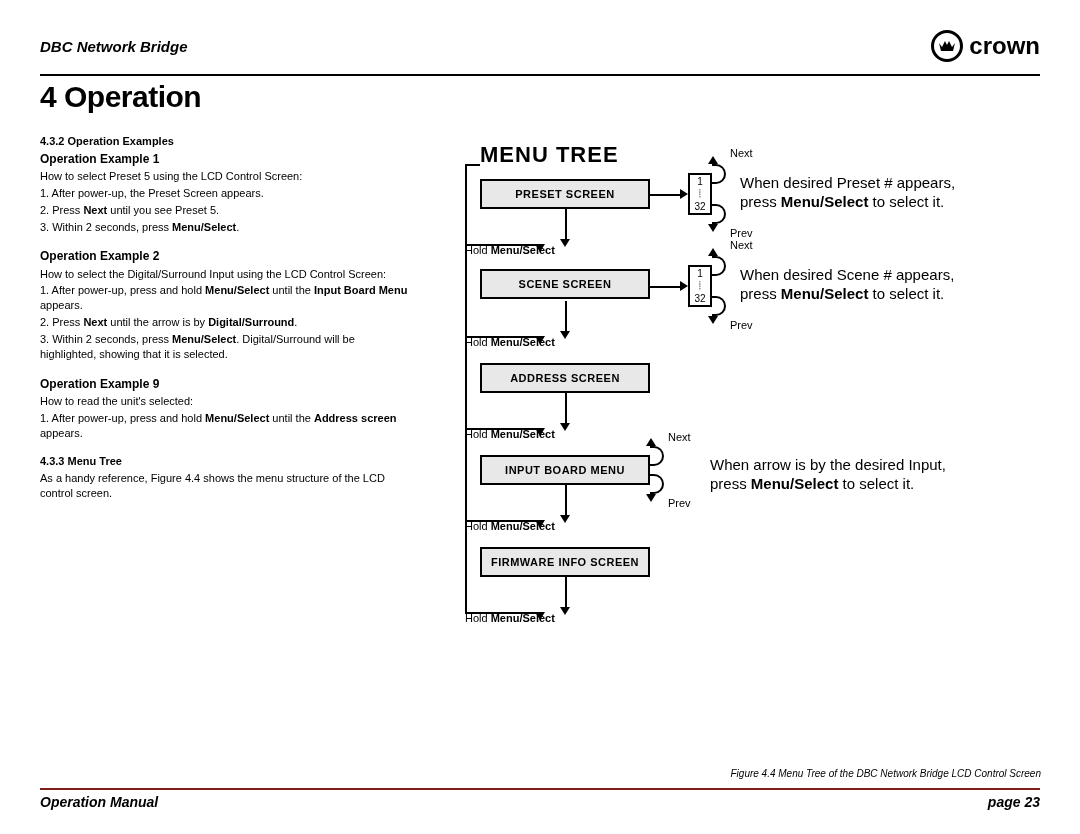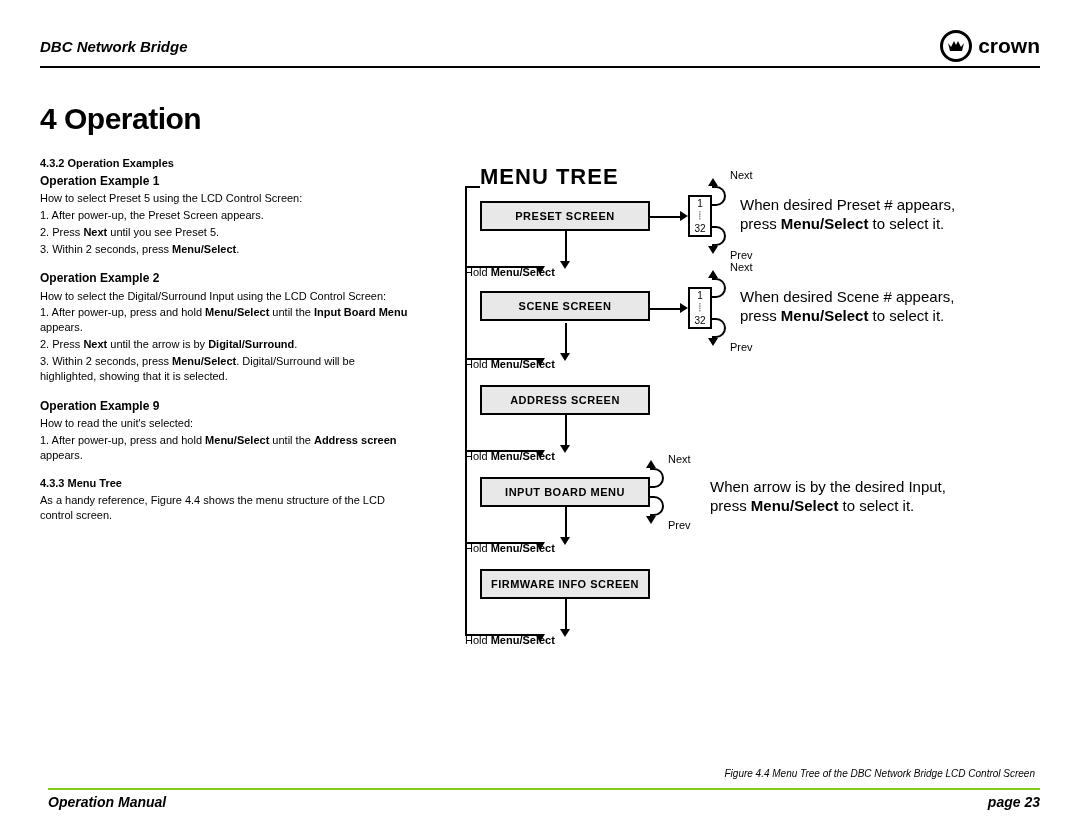--- a/index.html
+++ b/index.html
@@ -10,26 +10,26 @@
     font-family: Arial, Helvetica, sans-serif;
     color: #000;
     position: relative;
     padding: 30px 40px 20px 40px;
   }
   .header-row {
     display: flex;
     justify-content: space-between;
     align-items: center;
     border-bottom: 2px solid #000;
-    padding-bottom: 4px;
-    margin-bottom: 34px;
+    padding-bottom: 12px;
+    margin-bottom: 4px;
   }
   .product { font-style: italic; font-weight: bold; font-size: 15px; }
   .brand-logo { display: flex; align-items: center; gap: 6px; }
-  .brand-name { font-weight: 900; font-size: 21px; letter-spacing: 0px; }
+  .brand-name { font-weight: 900; font-size: 24px; letter-spacing: 0px; }
   .logo-circ {
     width: 32px; height: 32px; border-radius: 50%; border: 3px solid #000;
     display: flex; align-items: center; justify-content: center; font-size: 16px;
   }
   h1.section { font-size: 30px; font-weight: 900; margin-bottom: 20px; font-family: "Arial Narrow", Arial, sans-serif; letter-spacing: -0.5px;}
   .columns { display: flex; gap: 20px; }
   .left-col { width: 370px; font-size: 11px; line-height: 1.35; }
   .left-col p { margin-bottom: 2px; }
   .subhead { font-weight: bold; font-size: 11px; margin-top: 0;}
   .ex-head { font-weight: bold; font-size: 12px; }
@@ -48,24 +48,24 @@
   .hold-lbl b { font-weight: bold; }
   .small-box {
     position: absolute; width: 24px; height: 42px;
     border: 2px solid #000; font-size: 10px;
     display: flex; flex-direction: column; justify-content: space-between; align-items: center;
     padding: 1px 0;
   }
   .small-box .dots { font-size: 8px; line-height: 4px; }
   .note { position: absolute; font-size: 15px; line-height: 1.25; }
   .nav-lbl { position: absolute; font-size: 11px; }
-  .caption { font-style: italic; font-size: 10px; text-align: right; position: absolute; bottom: 55px; right: 45px; left: 400px;}
+  .caption { font-style: italic; font-size: 10px; text-align: right; position: absolute; bottom: 55px; right: 39px; left: 400px;}
   .footer-row {
-    position: absolute; bottom: 24px; left: 48px; right: 40px;
-    border-top: 2px solid #84cc16; padding-top: 4px;
+    position: absolute; bottom: 24px; left: 40px; right: 40px;
+    border-top: 2px solid #7f1d1d; padding-top: 4px;
     display: flex; justify-content: space-between;
     font-style: italic; font-weight: bold; font-size: 14px;
   }
   
   .arrow-down {
     position: absolute; width: 0; height: 0;
     border-left: 5px solid transparent; border-right: 5px solid transparent;
     border-top: 8px solid #000;
   }
   .arrow-up {

